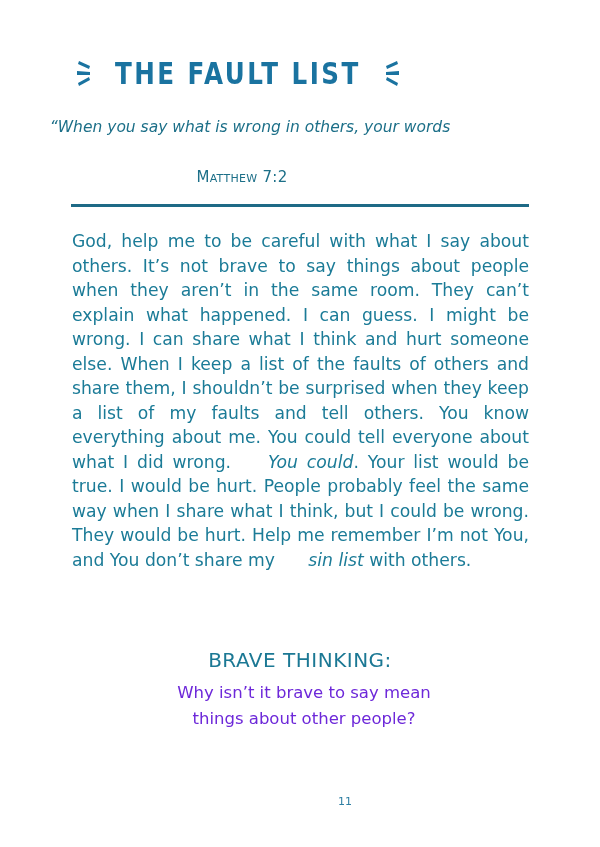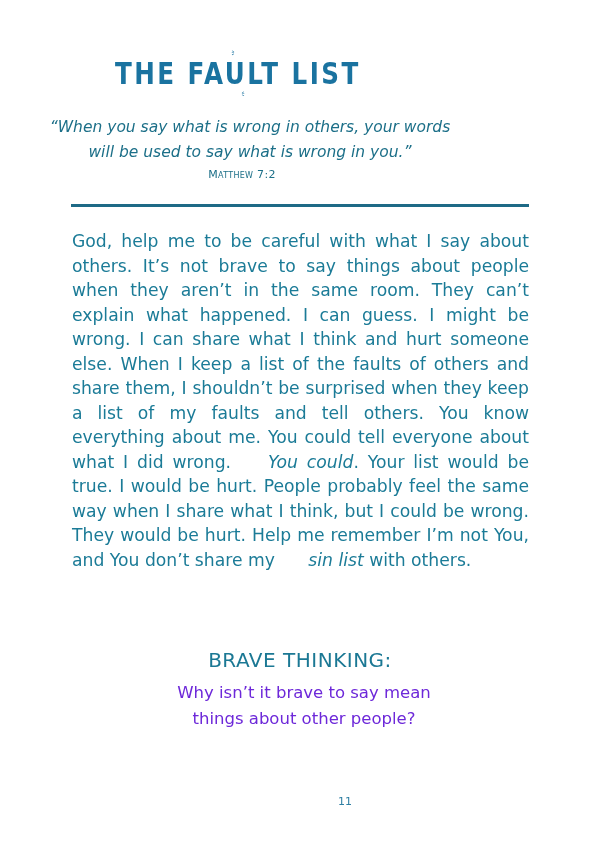--- a/index.html
+++ b/index.html
@@ -17,21 +17,20 @@
     }
     .title-row {
       position: absolute;
       top: 50px;
       left: 0;
       width: 476px;
       height: 46px;
       display: flex;
       justify-content: center;
       align-items: center;
-      flex-direction: column;
     }
     .title {
       font-family: "DejaVu Sans", sans-serif;
       font-weight: bold;
       font-size: 30px;
       letter-spacing: 3px;
       color: #1a73a0;
       transform: scaleX(0.82);
       margin: 0 -14px;
       white-space: nowrap;
@@ -55,21 +54,21 @@
       font-size: 15.5px;
       line-height: 25px;
       color: #1c6f88;
     }
     .reference {
       position: absolute;
       top: 168px;
       left: 0;
       width: 484px;
       text-align: center;
-      font-size: 11px;
+      font-size: 15px;
       color: #1c6f88;
       font-variant: small-caps;
       letter-spacing: 0.3px;
     }
     .rule {
       position: absolute;
       top: 204px;
       left: 71px;
       width: 458px;
       height: 3px;
@@ -132,21 +131,20 @@
   <span class="title">THE FAULT LIST</span>
   <svg class="burst burst-right" viewBox="0 0 16 30">
     <polygon points="13,3 2,8 3,11 14,6" fill="#1a73a0"></polygon>
     <polygon points="15,13 2,14 2,17 15,17" fill="#1a73a0"></polygon>
     <polygon points="14,25 3,19 2,22 13,28" fill="#1a73a0"></polygon>
   </svg>
 </div>
 
 <div class="quote">
   <div>“When you say what is wrong in others, your words</div>
-  <div>will be used to say what is wrong in you.”</div>
 </div>
 <div class="reference">Matthew 7:2</div>
 
 <div class="rule"></div>
 
 <p class="body-text"><span>God, help me to be careful with what I say about others. It’s not brave to say things about people when they aren’t in the same room. They can’t explain what happened. I can guess. I might be wrong. I can share what I think and hurt someone else. When I keep a list of the faults of others and share them, I shouldn’t be surprised when they keep a list of my faults and tell others. You know everything about me. You could tell everyone about what I did wrong. </span><em>You could</em><span>. Your list would be true. I would be hurt. People probably feel the same way when I share what I think, but I could be wrong. They would be hurt. Help me remember I’m not You, and You don’t share my </span><em>sin list</em><span> with others.</span></p>
 
 <div class="brave-heading">BRAVE THINKING:</div>
 <div class="brave-question">
   <div>Why isn’t it brave to say mean</div>

